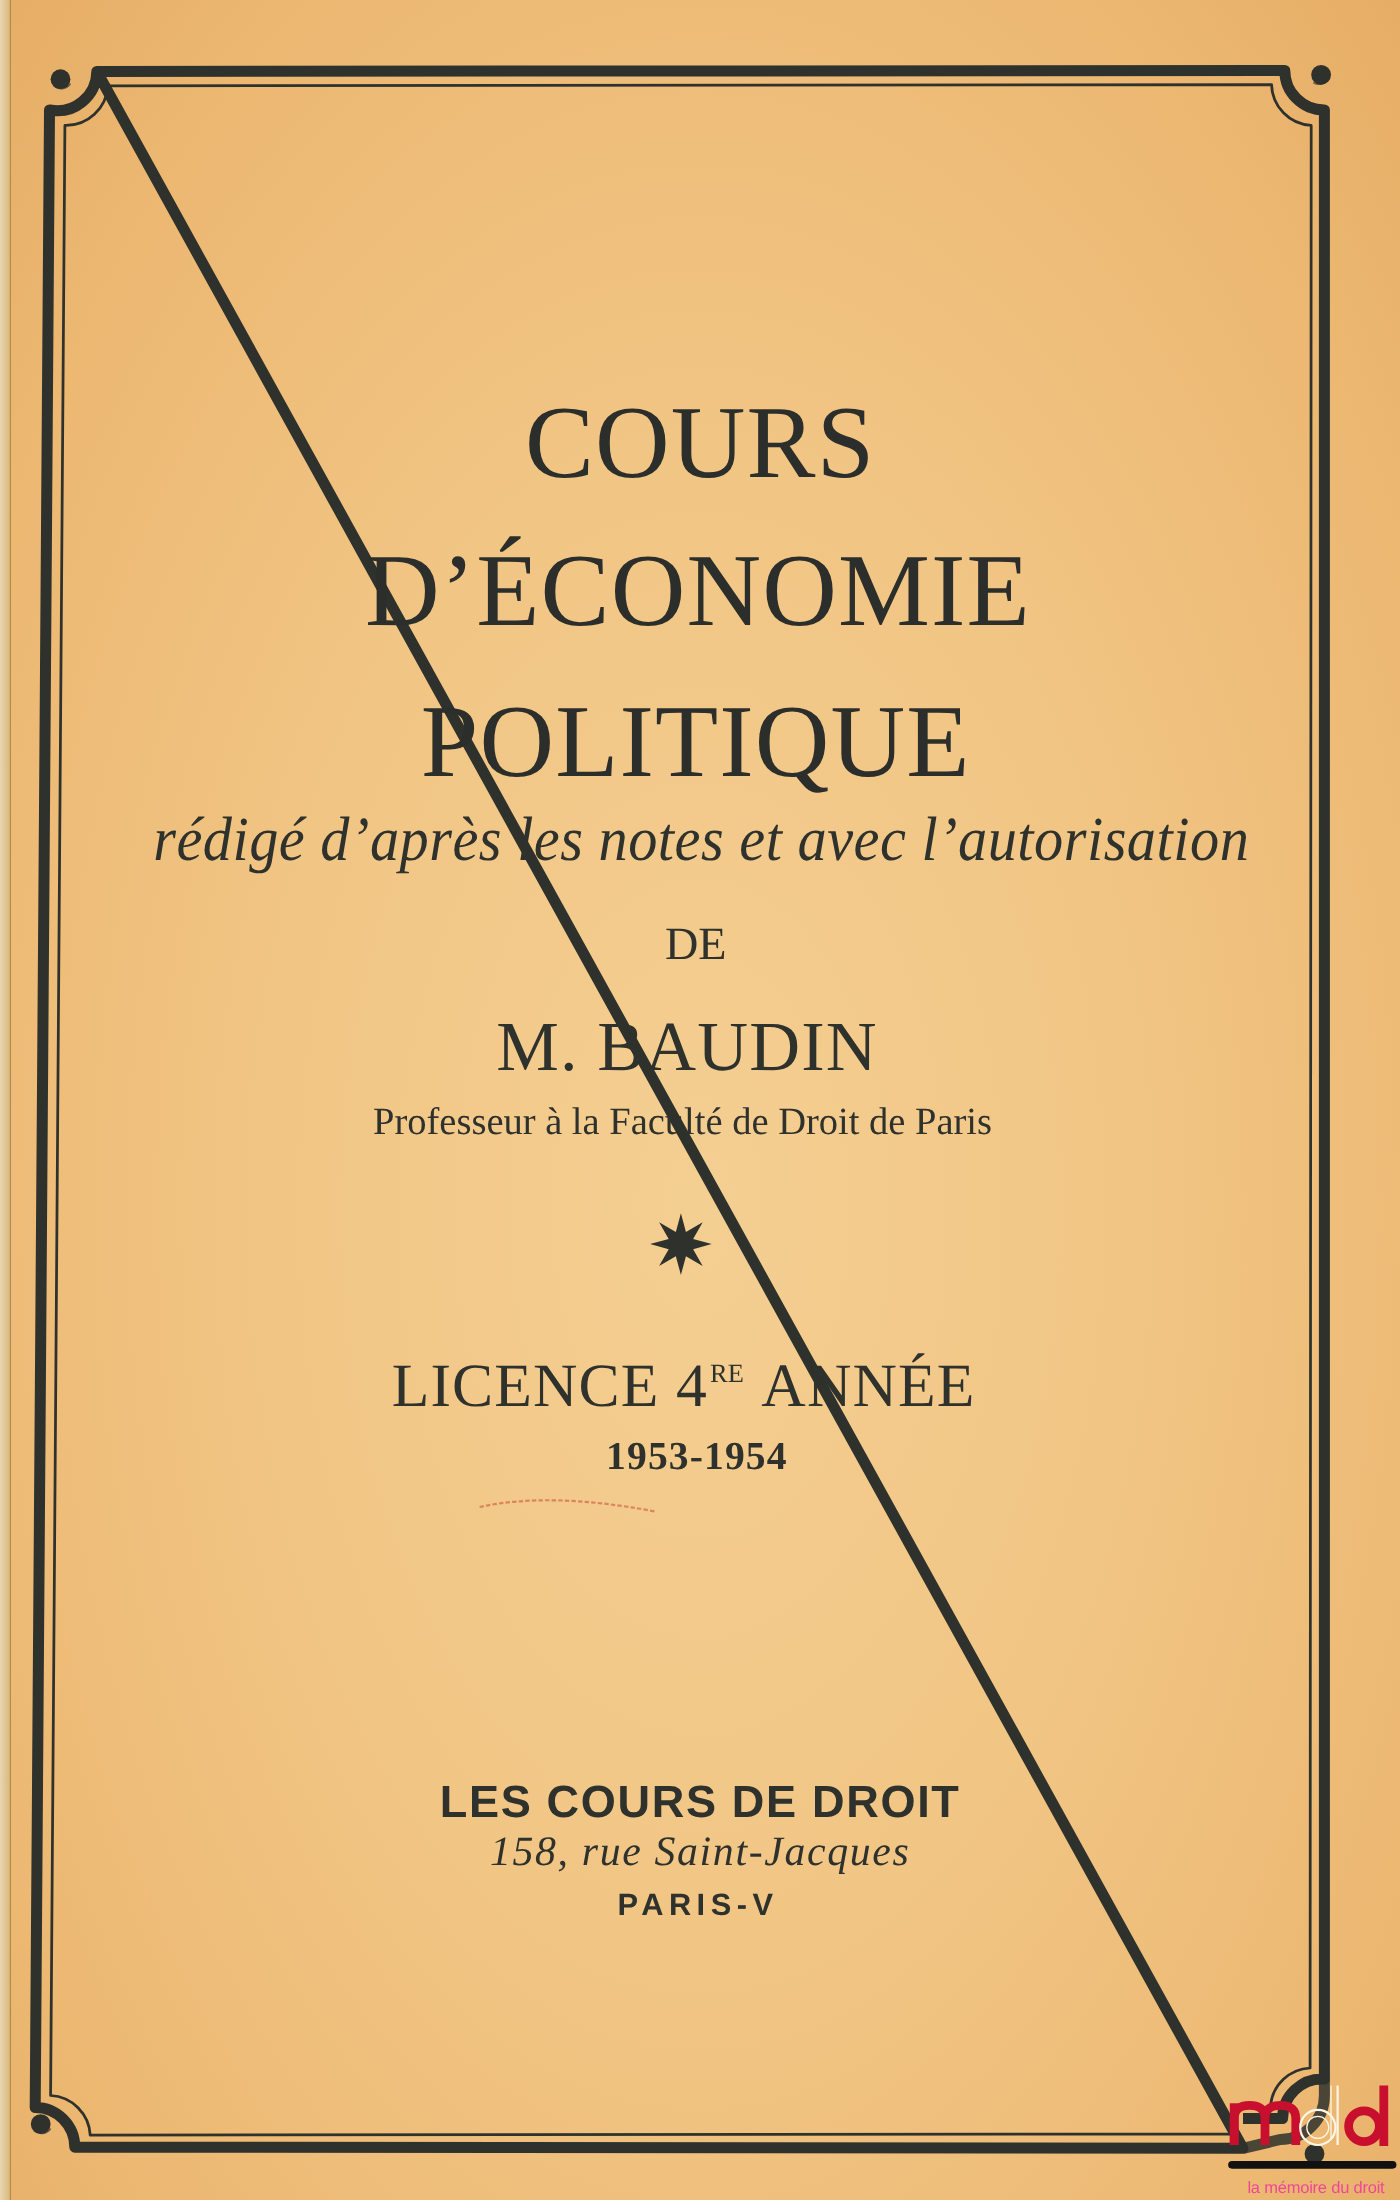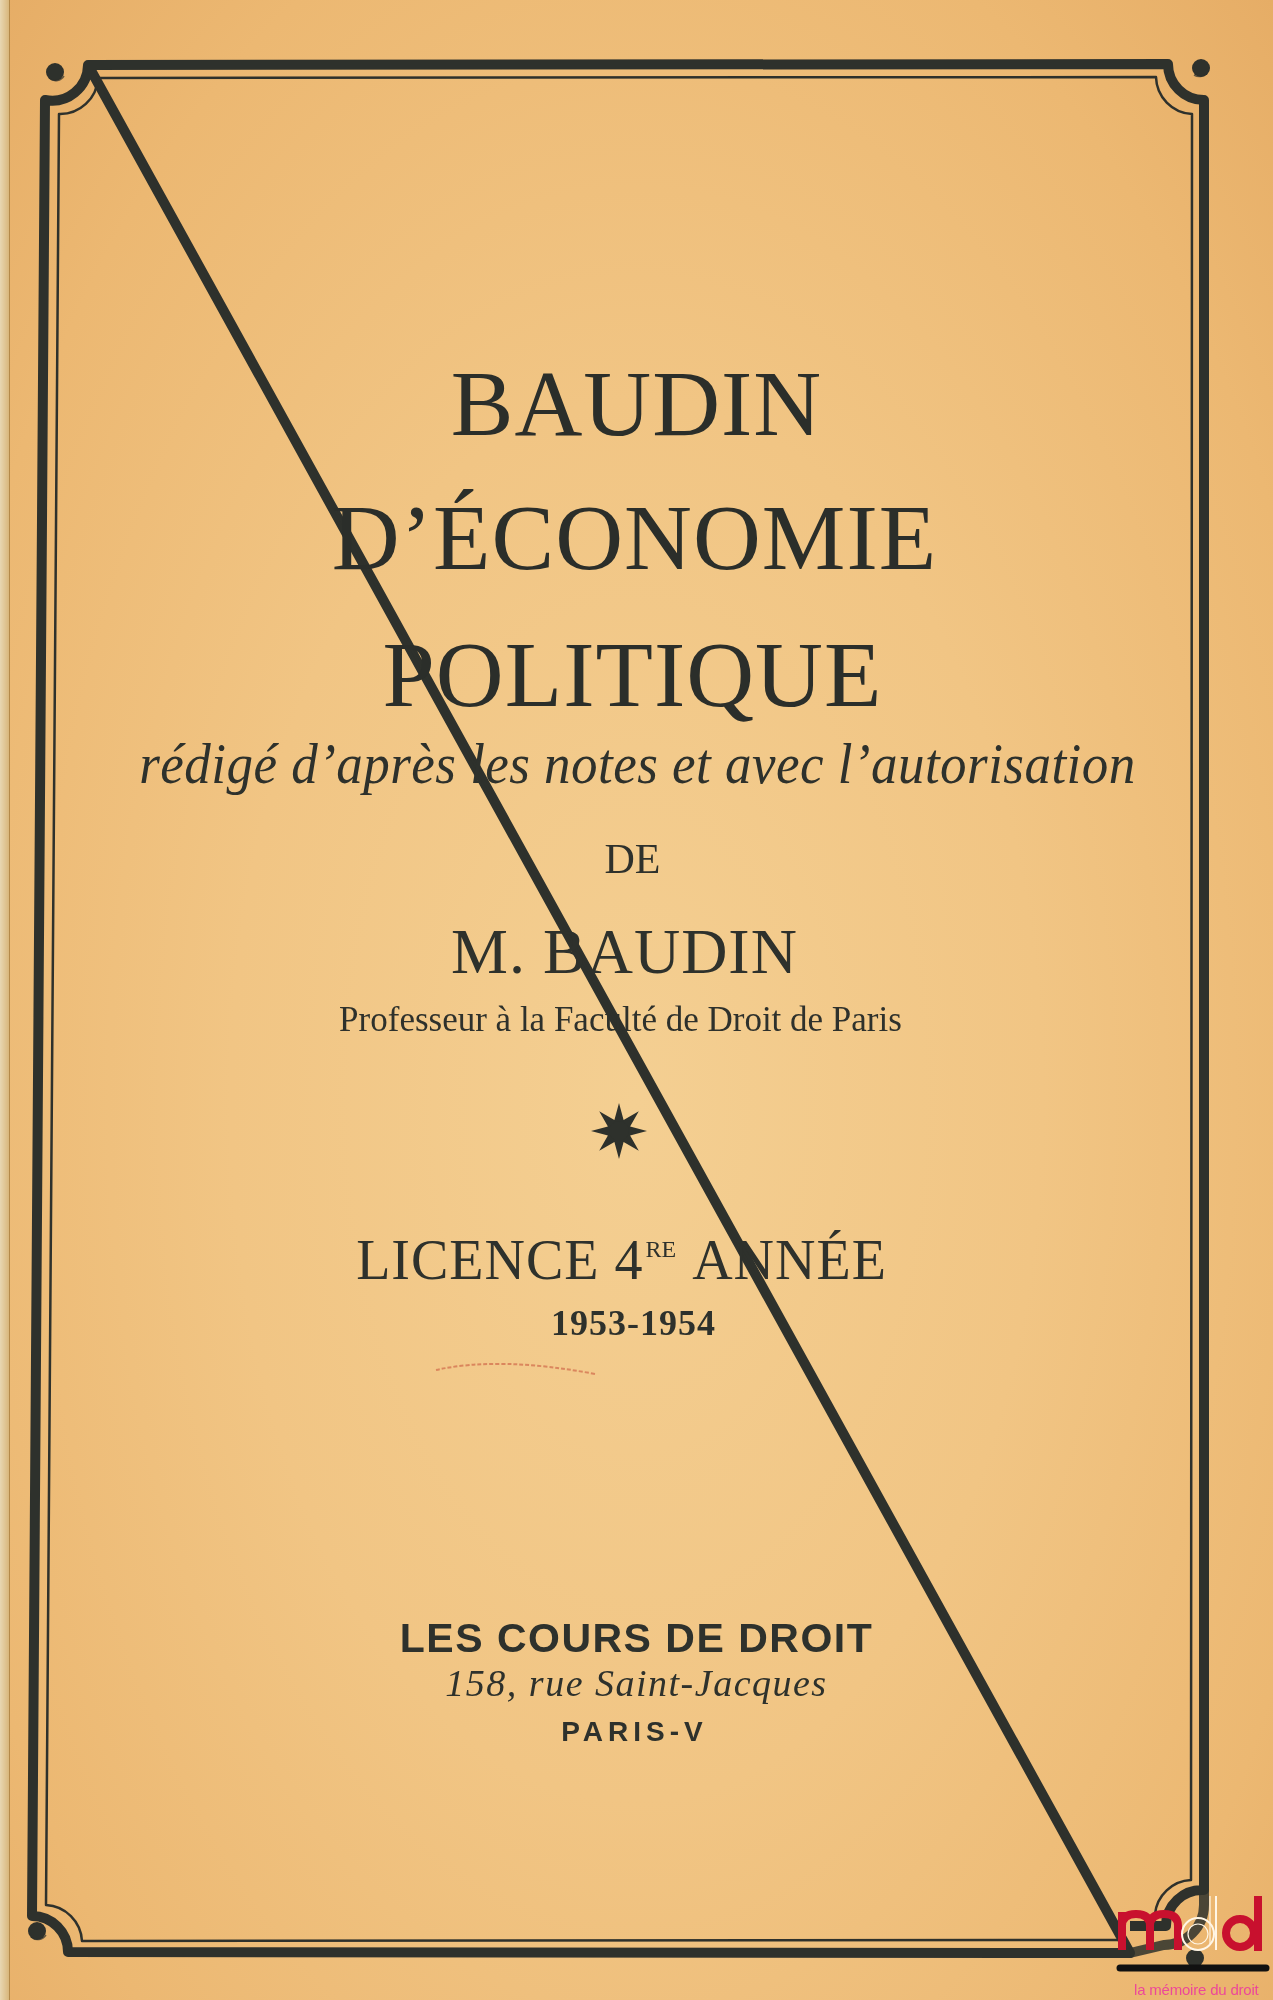--- a/index.html
+++ b/index.html
@@ -102,21 +102,21 @@
     <circle cx="37" cy="1931" r="9"></circle>
     <circle cx="1195" cy="1958" r="9"></circle>
   </g>
   <g fill="none" stroke="#2e312c" stroke-width="1.5" opacity="0.7">
     <path d="M 50 79 A 10 10 0 0 0 64 76"></path>
     <path d="M 1194 75 A 10 10 0 0 0 1207 73"></path>
     <path d="M 31 1937 A 10 10 0 0 0 46 1935"></path>
   </g>
 </svg>
 
-<div class="line title" id="t1">BAUDIN</div>
+<div class="line title" id="t1">COURS</div>
 <div class="line title" id="t2">D’ÉCONOMIE</div>
 <div class="line title" id="t3">POLITIQUE</div>
 
 <div class="line" id="subtitle">rédigé d’après les notes et avec l’autorisation</div>
 <div class="line" id="de">DE</div>
 <div class="line" id="author">M. BAUDIN</div>
 <div class="line" id="affiliation">Professeur à la Faculté de Droit de Paris</div>
 
 <svg id="star" viewBox="-30 -30 60 60" width="60" height="60">
   <polygon fill="#2e312c" points="

